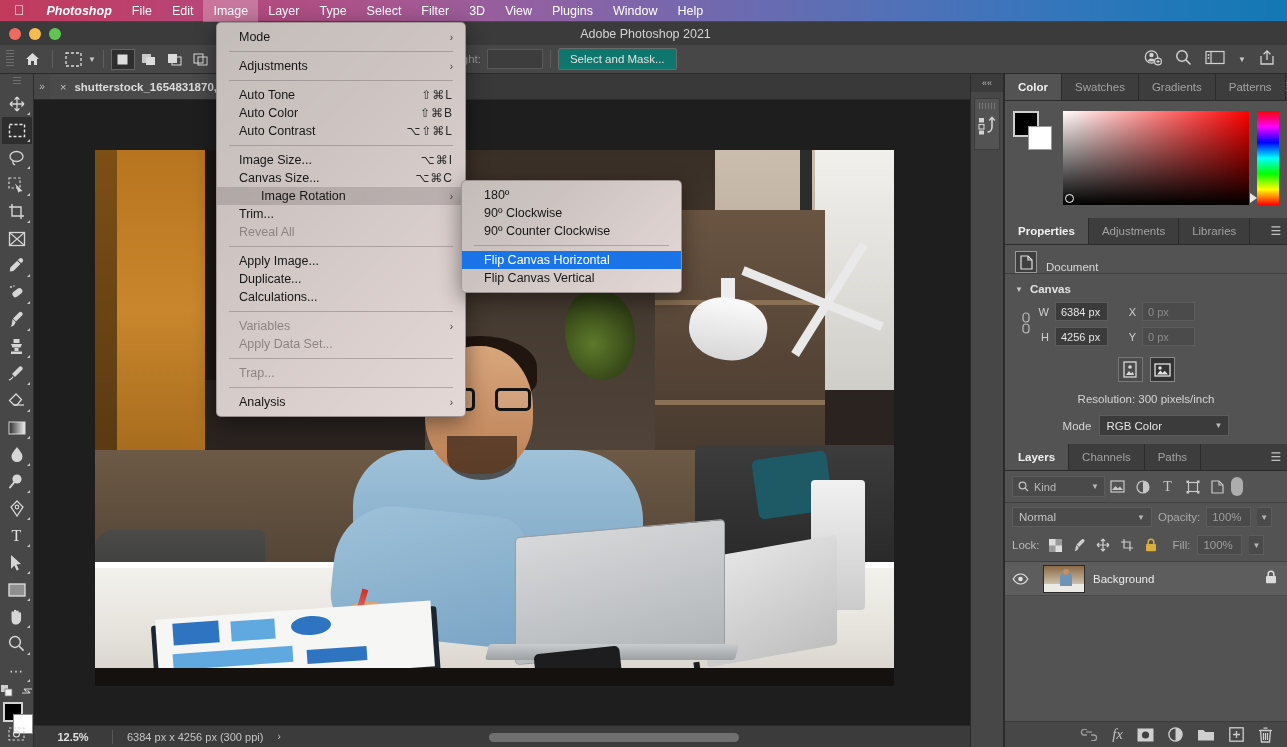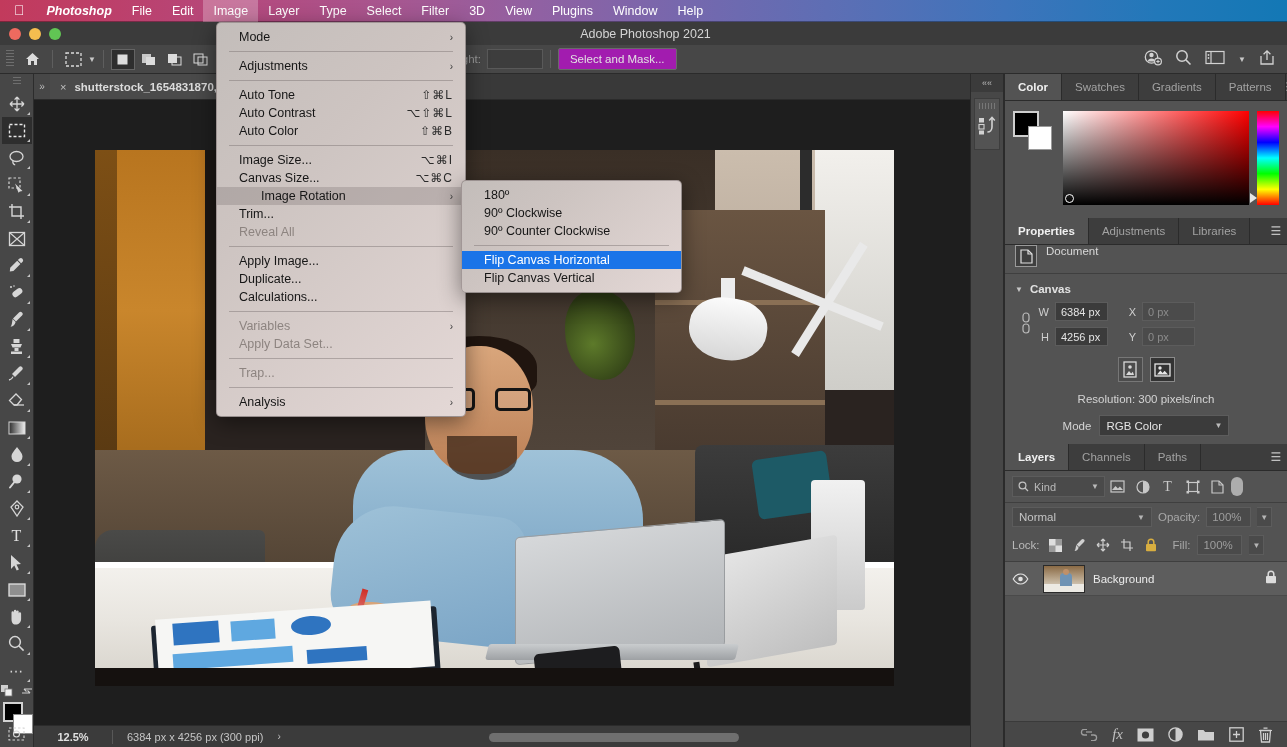--- a/index.html
+++ b/index.html
@@ -72,21 +72,21 @@
     background: #3d3d3d; border: 1px solid #595959; color: #cfcfcf;
     height: 20px; font-size: 11.5px; padding: 0 16px 0 6px;
     display: flex; align-items: center; position: relative; min-width: 78px;
   }
   .ob-select .cv { position: absolute; right: 5px; font-size: 8px; color: #b0b0b0; }
   .ob-input {
     background: #3d3d3d; border: 1px solid #595959; height: 20px; width: 56px;
   }
   .ob-swap { width: 22px; text-align: center; color: #c0c0c0; font-size: 13px; }
   .ob-primary {
-    background: #a21caf; border: 1px solid #6a6a6a; color: #e2e2e2;
+    background: #0f766e; border: 1px solid #6a6a6a; color: #e2e2e2;
     font-size: 11.5px; height: 22px; padding: 0 11px;
     display: flex; align-items: center; border-radius: 2px;
   }
   .ob-right { margin-left: auto; display: flex; align-items: center; gap: 13px; padding-right: 6px; }
 
   
   .toolbar {
     position: absolute; top: 74px; left: 0; width: 34px; bottom: 0;
     background: #474747; border-right: 1px solid #2c2c2c;
     display: flex; flex-direction: column; align-items: center;
@@ -291,21 +291,21 @@
   .cp-marker { position: absolute; left: 2px; bottom: 2px; width: 9px; height: 9px;
     border: 1.5px solid #ffffff; border-radius: 50%; z-index: 2; }
   .cp-hue { width: 22px; height: 94px; margin-left: 8px; position: relative;
     background: linear-gradient(to bottom,#ff0000,#ff00ff,#0000ff,#00ffff,#00ff00,#ffff00,#ff0000); }
   .cp-hue-mk { position: absolute; left: -7px; bottom: 2px; width: 0; height: 0;
     border-top: 5px solid transparent; border-bottom: 5px solid transparent;
     border-left: 7px solid #e6e6e6; }
 
   
   .prop-head {
-    height: 29px; display: flex; align-items: flex-start; gap: 9px;
+    height: 29px; display: flex; align-items: flex-end; gap: 9px;
     padding: 0 10px; border-bottom: 1px solid #3f3f3f;
   }
   .prop-doc-icon { width: 22px; height: 22px; border: 1px solid #9a9a9a; background: #3f3f3f;
     display: flex; align-items: center; justify-content: center; }
   .prop-head-label { color: #d8d8d8; font-size: 11.5px; }
   .prop-section { padding: 6px 0 8px 0; }
   .sec-title { display: flex; align-items: center; gap: 7px; padding: 3px 0 7px 10px;
     color: #e2e2e2; font-size: 11.5px; font-weight: bold; }
   .sec-chev { font-size: 8px; color: #c6c6c6; }
   .field-grid { display: flex; align-items: center; padding-left: 12px; }
@@ -1055,26 +1055,26 @@
     <div class="mi">
       <span class="label">Adjustments</span>
       <span class="arrow">›</span>
     </div>
     <div class="msep"></div>
     <div class="mi">
       <span class="label">Auto Tone</span>
       <span class="short">⇧⌘L</span>
     </div>
     <div class="mi">
+      <span class="label">Auto Color</span>
+      <span class="short">⇧⌘B</span>
+    </div>
+    <div class="mi">
       <span class="label">Auto Contrast</span>
       <span class="short">⌥⇧⌘L</span>
-    </div>
-    <div class="mi">
-      <span class="label">Auto Color</span>
-      <span class="short">⇧⌘B</span>
     </div>
     <div class="msep"></div>
     <div class="mi">
       <span class="label">Image Size...</span>
       <span class="short">⌥⌘I</span>
     </div>
     <div class="mi">
       <span class="label">Canvas Size...</span>
       <span class="short">⌥⌘C</span>
     </div>

